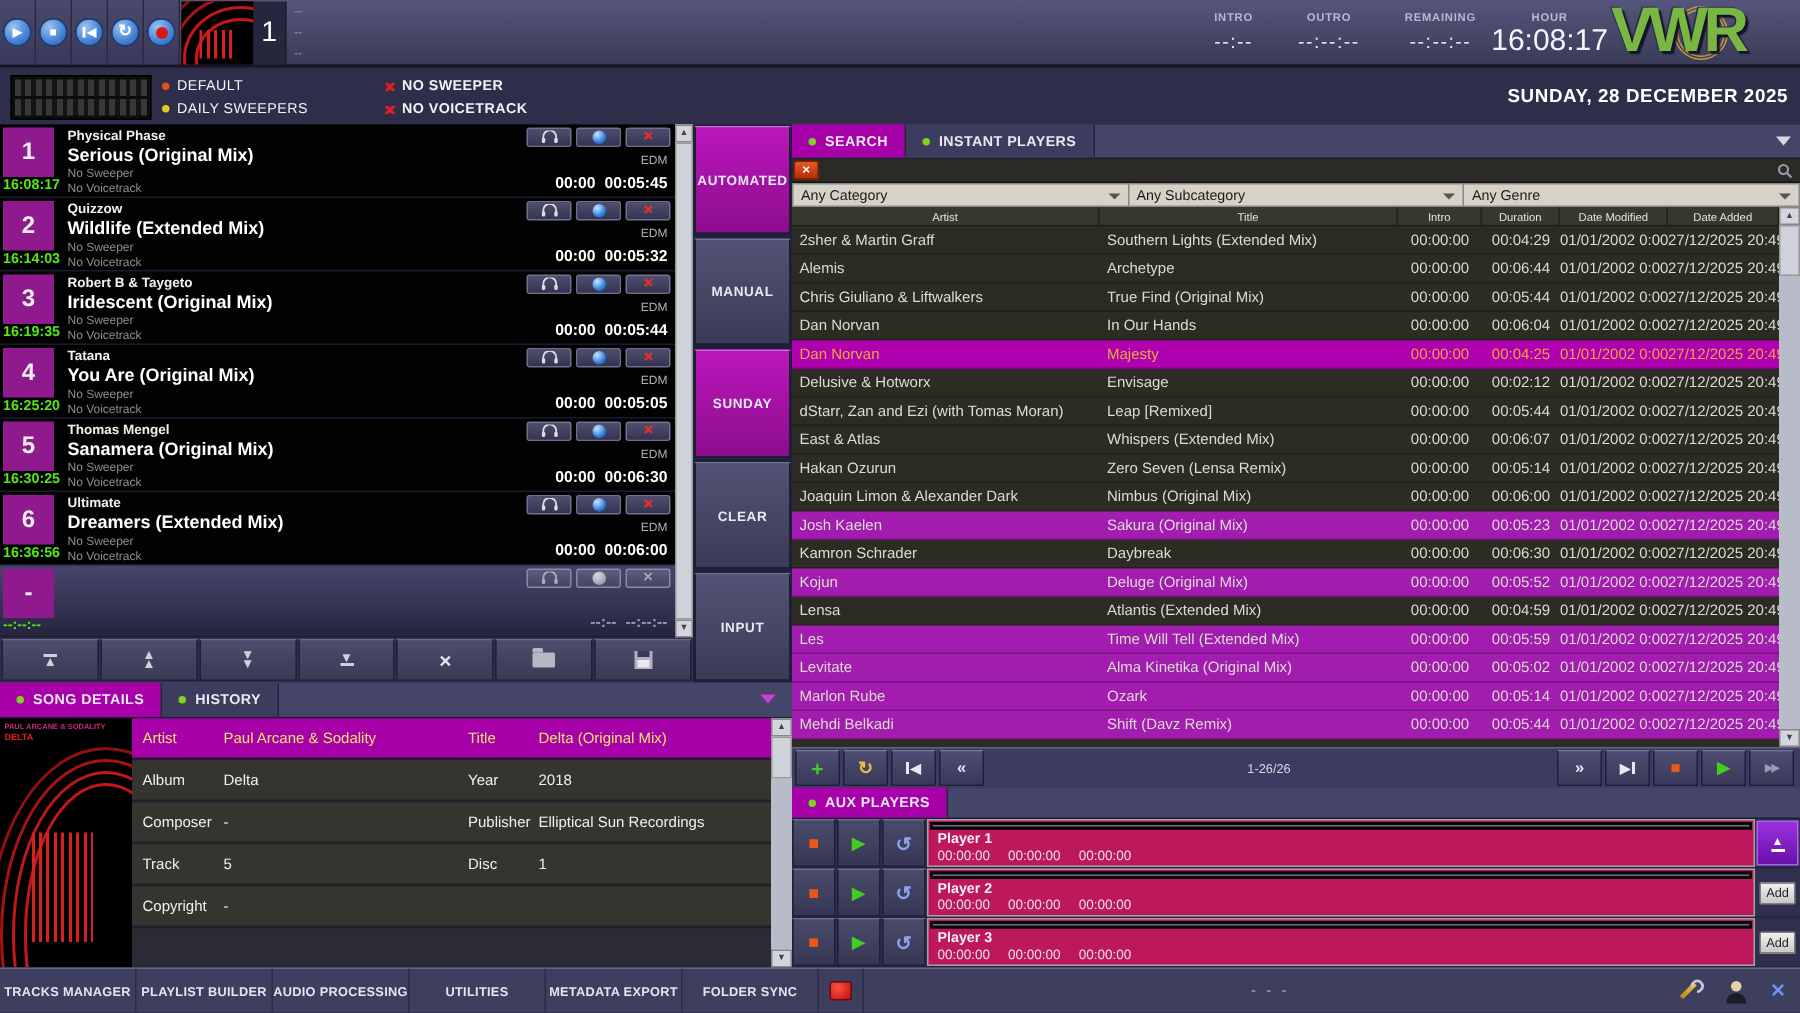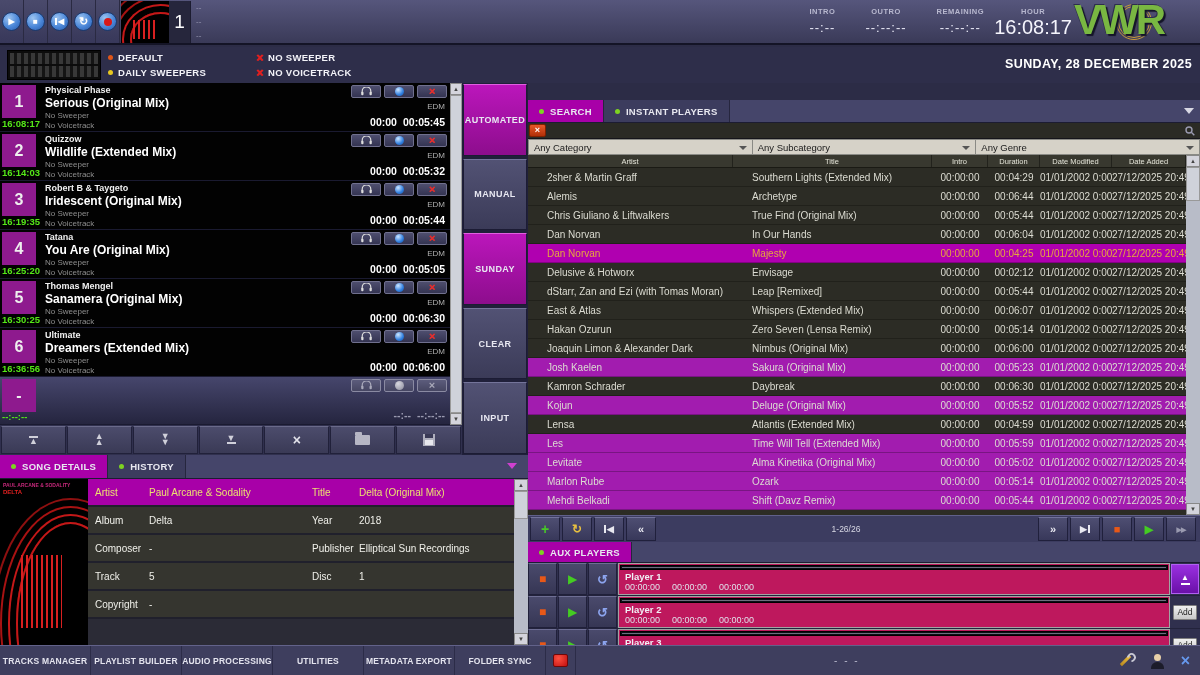--- a/index.html
+++ b/index.html
@@ -32,21 +32,21 @@
 
   
   .statusbar{position:absolute;left:0;top:47px;width:1200px;height:36px;background:#2e2e4a}
   .vumeter{position:absolute;left:7px;top:3px;width:94px;height:30px;background:#0c0c0c;border:1px solid #000;display:flex;flex-direction:column;gap:2px;padding:2px}
   .vurow{flex:1;background:repeating-linear-gradient(90deg,#383838 0 4px,#141414 4px 7px)}
   .rotgrp{position:absolute;left:108px;top:3px}
   .rotline{display:flex;align-items:center;height:15px}
   .dot{width:5px;height:5px;border-radius:50%;margin-right:5px}
   .dot.orange{background:#e05618}
   .dot.yellow{background:#e8c820}
-  .rotline .t{font-size:9.5px;font-weight:bold;color:#f2f2f8;letter-spacing:.3px}
+  .rotline .t{font-size:9.5px;font-weight:normal;color:#f2f2f8;letter-spacing:.3px}
   .flaggrp{position:absolute;left:256px;top:3px}
   .flagline{display:flex;align-items:center;height:15px}
   .redx{color:#e02020;font-size:12px;font-weight:bold;margin-right:5px;line-height:1;text-shadow:1px 0 #e02020}
   .flagline .t{font-size:9.5px;font-weight:bold;color:#f2f2f8;letter-spacing:.3px}
   .dateline{position:absolute;right:8px;top:10px;font-size:12.5px;font-weight:bold;color:#fff;letter-spacing:.4px}
 
   
   .playlist{position:absolute;left:0;top:83px;width:450px;height:342px;background:#1a1a30}
   .pl-item{position:relative;height:48px;background:#020202;margin-bottom:1px}
   .num{position:absolute;left:2px;top:2px;width:34px;height:33px;background:#8e1a8e;color:#eee;font-size:16px;font-weight:bold;text-align:center;line-height:33px}
@@ -107,38 +107,38 @@
   .artl1{position:absolute;left:3px;top:3px;font-size:5px;font-weight:bold;color:#c8297c;z-index:2}
   .artl2{position:absolute;left:3px;top:10px;font-size:6px;font-weight:bold;color:#e02020;z-index:2}
   .dtable{position:absolute;left:88px;top:24px;width:426px;height:166px;background:#2b2b36}
   .drow{height:28px;display:grid;grid-template-columns:54px 163px 47px 1fr;align-items:center;padding-left:7px;background:#35352f;border-bottom:2px solid #20202c;font-size:10px;color:#f0f0ea}
   .drow.selected{background:#a800a8;color:#ece070}
   .dscroll{position:absolute;left:514px;top:24px;width:14px;height:166px;background:#b8bcc8;display:flex;flex-direction:column}
   .dscroll .sthumb{flex:0 0 28px}
   .dscroll .fill{flex:1;background:#b8bcc8}
 
   
-  .searchpane{position:absolute;left:528px;top:100px;width:672px;height:562px;background:#2c2c25}
+  .searchpane{position:absolute;left:528px;top:83px;width:672px;height:562px;background:#2c2c25}
   .stabs{position:absolute;left:0;top:0;width:672px;height:23px;background:#45456a;display:flex;border-bottom:1px solid #1c1c32}
   .sbar{position:absolute;left:0;top:23px;width:672px;height:16px;background:#2b2b25;border-bottom:1px solid #15151a;display:flex;align-items:center}
   .sclear{width:17px;height:13px;margin-left:1px;background:linear-gradient(#e85828,#b03008);border:1px solid #802000;border-radius:2px;color:#fff;font-size:9px;font-weight:bold;text-align:center;line-height:11px}
   .sinput{flex:1;height:16px}
   .mag{margin-right:5px}
   .sfilters{position:absolute;left:0;top:39px;width:672px;height:16px;display:flex}
   .filter{flex:1;background:#d6d2c8;border:1px solid #8a8a85;border-left:none;position:relative;display:flex;align-items:center;padding-left:5px}
   .filter:first-child{border-left:1px solid #8a8a85}
   .filter .ft{font-size:9.5px;color:#1a1a1a}
   .fdown{position:absolute;right:5px;top:6px;width:0;height:0;border-left:4px solid transparent;border-right:4px solid transparent;border-top:4px solid #555}
   .shead{position:absolute;left:0;top:55px;width:658px;height:13px;display:grid;grid-template-columns:205px 199px 56px 52px 72px 74px;background:#38382f;border-bottom:1px solid #1a1a14}
   .shead div{font-size:7.5px;color:#e4e4d8;text-align:center;line-height:13px;border-right:1px solid #22221c;overflow:hidden}
   .sbody{position:absolute;left:0;top:68px;width:658px;height:347px;overflow:hidden;background:#2c2c25}
   .srow{height:19px;display:grid;grid-template-columns:205px 199px 56px 52px 72px 74px;align-items:center;background:#2c2c25;color:#dcdcd2;font-size:10px;box-shadow:inset 0 -1px rgba(0,0,0,.25)}
   .srow.alt{background:#a21caf}
   .srow.selected{background:#b000b0;color:#e6a93c}
-  .srow .c1,.srow .c2{padding-left:19px;white-space:nowrap;overflow:hidden}
+  .srow .c1,.srow .c2{padding-left:5px;white-space:nowrap;overflow:hidden}
   .srow .cc{text-align:center;white-space:nowrap}
   .tscroll{position:absolute;left:658px;top:55px;width:14px;height:360px;background:#b8bcc8;display:flex;flex-direction:column}
   .tscroll .sthumb{flex:0 0 34px}
   .tscroll .fill{flex:1}
 
   
   .spager{position:absolute;left:0;top:415px;width:672px;height:27px;background:#3c3c60;border-top:1px solid #60608a;display:flex;align-items:center}
   .pgbtn{width:30px;height:24px;margin-left:2px;background:linear-gradient(#4e4e72,#38385a);border:1px solid #20203c;border-top-color:#72729a;display:flex;align-items:center;justify-content:center;color:#e8e8f0;font-size:11px;font-weight:bold}
   .pgbtn .plus{color:#48c828;font-size:14px;line-height:1}
   .pgbtn .redo{color:#e8c040;font-size:12px;line-height:1}

